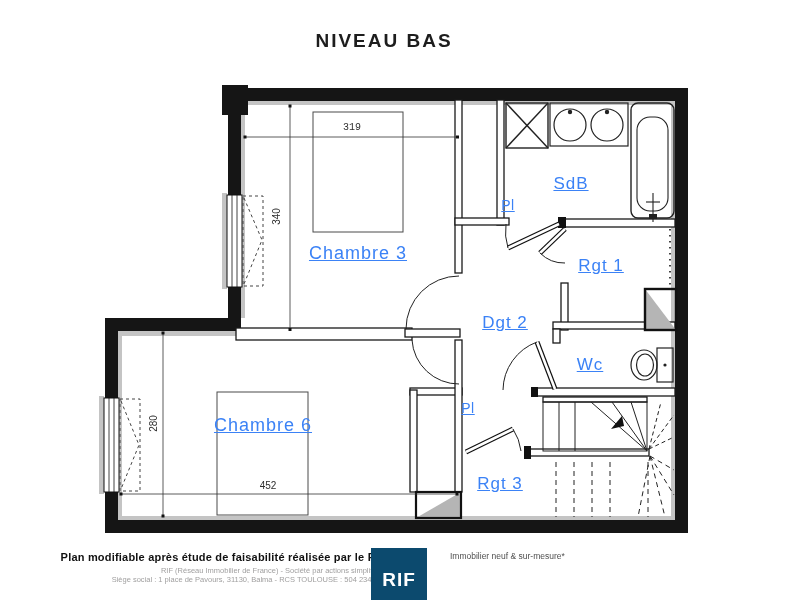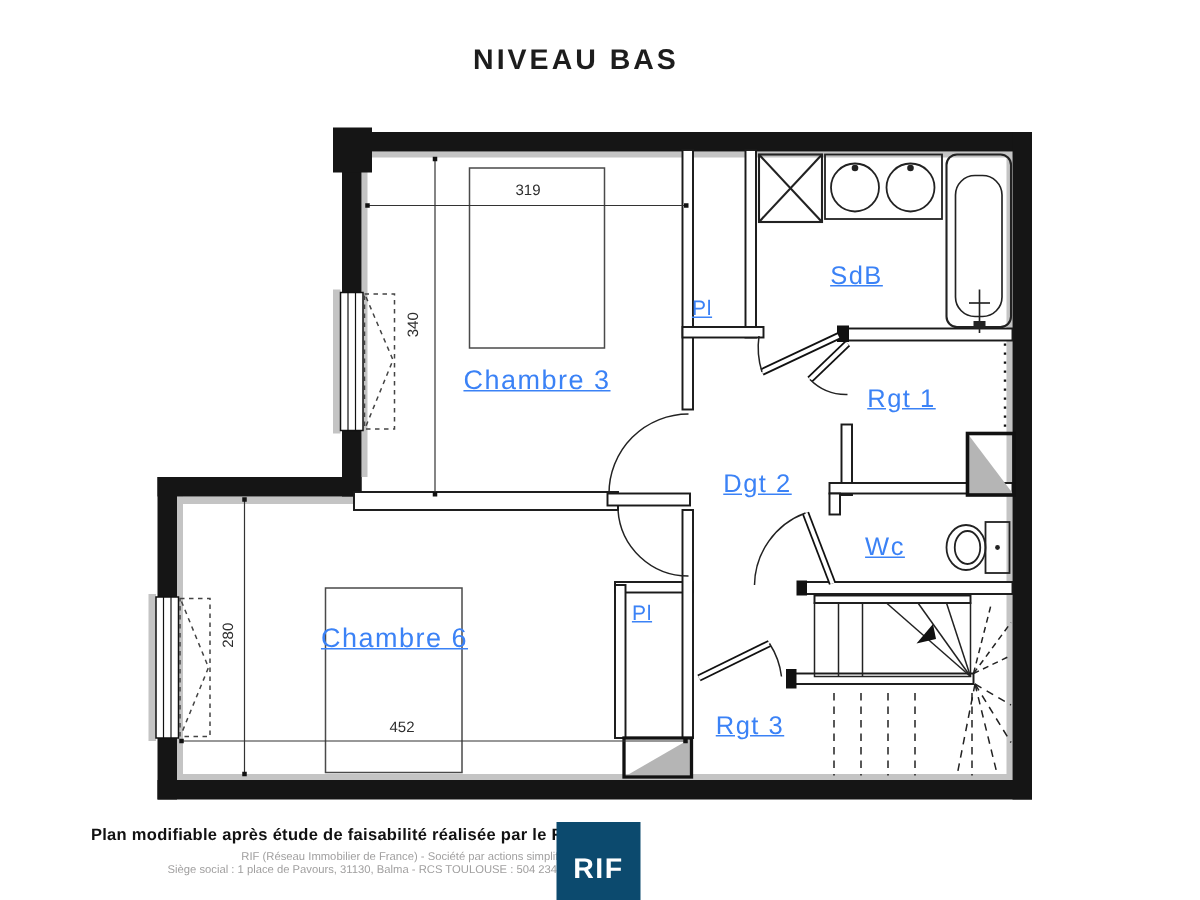--- a/index.html
+++ b/index.html
@@ -10,21 +10,21 @@
   .abs{position:absolute;}
   #plan-title{
     left:254px;top:30px;width:260px;text-align:center;
     font-size:19px;font-weight:600;letter-spacing:2px;color:#1d1d1d;
   }
   .room-label{
     font-size:18px;color:#3b82f6;letter-spacing:1px;text-align:center;
     white-space:nowrap;
     text-decoration:underline;
   }
-  .room-label.sm{font-size:14px;letter-spacing:0.5px;}
+  .room-label.sm{font-size:14px;letter-spacing:0.5px;padding-left:40px;}
   .dim{
     font-size:10px;color:#2e2e2e;text-align:center;white-space:nowrap;
   }
   .dim.vert{transform:rotate(-90deg);transform-origin:center center;}
   #svg-plan{left:0;top:0;}
   
   #footer-left{
     left:52px;top:551px;width:334px;text-align:right;
   }
   #footer-left .headline{
@@ -229,29 +229,30 @@
 <div class="abs room-label" style="left:300px;top:243px;width:116px;">Chambre 3</div>
 <div class="abs room-label" style="left:205px;top:415px;width:116px;">Chambre 6</div>
 <div class="abs room-label" style="left:541px;top:174px;width:60px;font-size:17px;">SdB</div>
 <div class="abs room-label" style="left:566px;top:256px;width:70px;font-size:17px;">Rgt 1</div>
 <div class="abs room-label" style="left:470px;top:313px;width:70px;font-size:17px;">Dgt 2</div>
 <div class="abs room-label" style="left:560px;top:355px;width:60px;font-size:17px;">Wc</div>
 <div class="abs room-label" style="left:465px;top:474px;width:70px;font-size:17px;">Rgt 3</div>
 <div class="abs room-label sm" style="left:455px;top:197px;width:26px;">Pl</div>
 <div class="abs room-label sm" style="left:415px;top:400px;width:26px;">Pl</div>
 
-<div class="abs dim" style="left:332px;top:122px;width:40px;">319</div>
+<div class="abs dim" style="left:332px;top:122px;width:40px;font-family:Liberation Mono, monospace;">319</div>
 <div class="abs dim vert" style="left:261px;top:211px;width:30px;">340</div>
 <div class="abs dim vert" style="left:138px;top:418px;width:30px;">280</div>
 <div class="abs dim" style="left:248px;top:480px;width:40px;">452</div>
 
 <div id="footer-left" class="abs">
   <div class="headline">Plan modifiable après étude de faisabilité réalisée par le RIF</div>
   <div class="fineprint">RIF (Réseau Immobilier de France) - Société par actions simplifiées</div>
   <div class="fineprint">Siège social : 1 place de Pavours, 31130, Balma - RCS TOULOUSE : 504 234 174</div>
 </div>
 
 <div id="rif-logo" class="abs">
   <span>RIF</span>
 </div>
 
 <div id="footer-right" class="abs">
+  <div>Immobilier neuf &amp; sur-mesure*</div>
 </div>
 
 </body></html>

